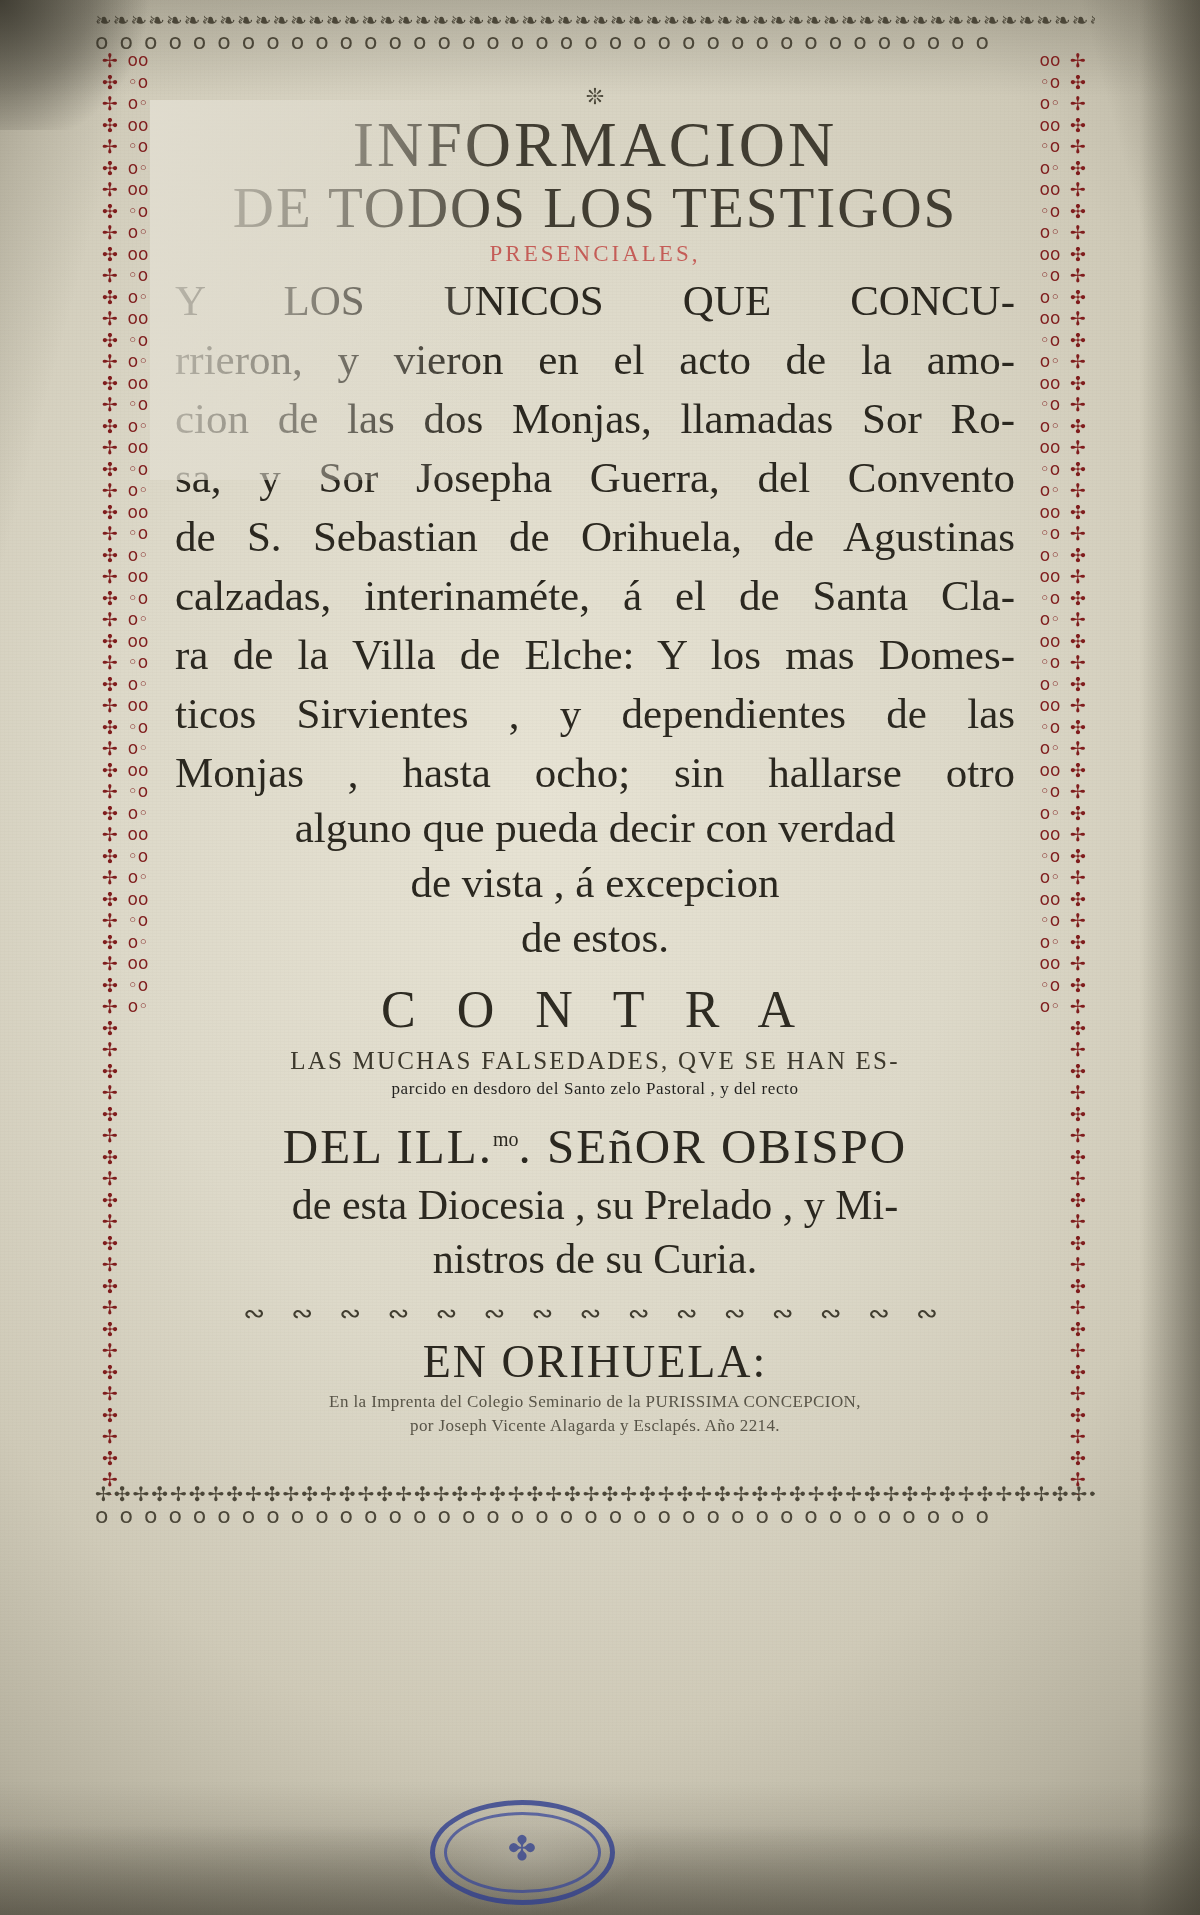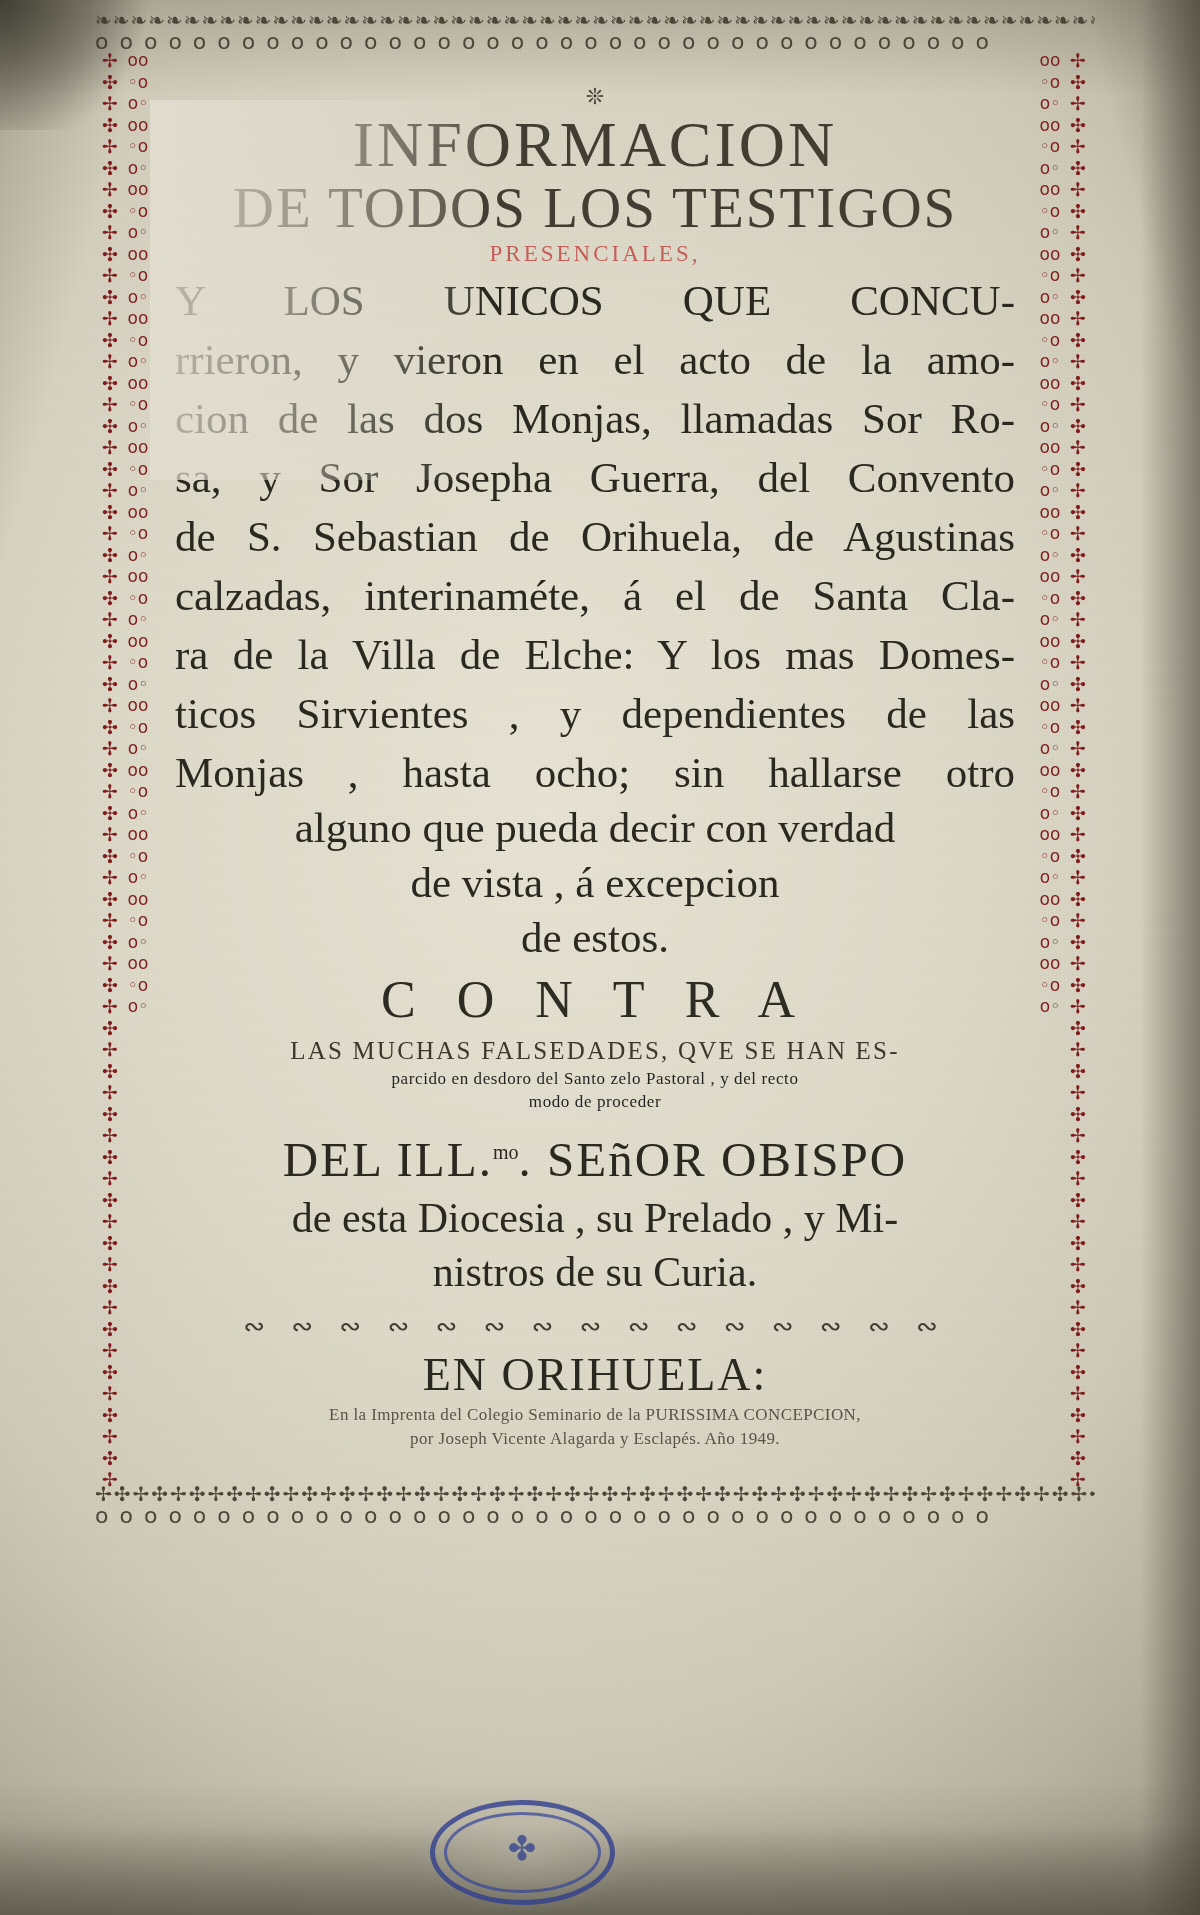--- a/index.html
+++ b/index.html
@@ -145,20 +145,21 @@
   .t-body-c {
     font-size: 43px;
     line-height: 55px;
     text-align: center;
     color: #2b2820;
   }
   .t-contra {
     font-size: 52px;
     letter-spacing: 14px;
     line-height: 70px;
+    margin-top: 10px;
     color: #2e2b22;
   }
   .t-caps-line {
     font-size: 25px;
     letter-spacing: 2.2px;
     line-height: 32px;
     color: #3c382c;
   }
   .t-tiny {
     font-size: 17px;
@@ -284,33 +285,32 @@
     <div class="t-body">ticos Sirvientes , y dependientes de las</div>
     <div class="t-body">Monjas , hasta ocho; sin hallarse otro</div>
     <div class="t-body-c">alguno que pueda decir con verdad</div>
     <div class="t-body-c">de vista , á excepcion</div>
     <div class="t-body-c">de estos.</div>
 
     <div class="t-contra">C O N T R A</div>
 
     <div class="t-caps-line">LAS MUCHAS FALSEDADES, QVE SE HAN ES-</div>
     <div class="t-tiny">parcido en desdoro del Santo zelo Pastoral , y del recto</div>
-    <div class="t-tiny">modo de proceder</div>
 
     <div class="t-bishop"><span>DEL ILL.</span><sup>mo</sup><span>. SEñOR  OBISPO</span></div>
 
     <div class="t-sub">de esta Diocesia , su Prelado , y Mi-</div>
     <div class="t-sub">nistros de su Curia.</div>
 
     <div class="rule-orn">∾ ∾ ∾ ∾ ∾ ∾ ∾ ∾ ∾ ∾ ∾ ∾ ∾ ∾ ∾</div>
 
     <div class="t-city">EN ORIHUELA:</div>
 
     <div class="t-imprint">En la Imprenta del Colegio Seminario de la PURISSIMA CONCEPCION,</div>
-    <div class="t-imprint">por Joseph Vicente Alagarda y Esclapés. Año 1949.</div>
+    <div class="t-imprint">por Joseph Vicente Alagarda y Esclapés. Año 2214.</div>
 
   </div>
 
   <div class="fade-left"></div>
   <div class="corner-shadow"></div>
   <div class="edge-right"></div>
   <div class="edge-bottom"></div>
 
   <div class="stamp-blur"></div>
   <div class="stamp">

